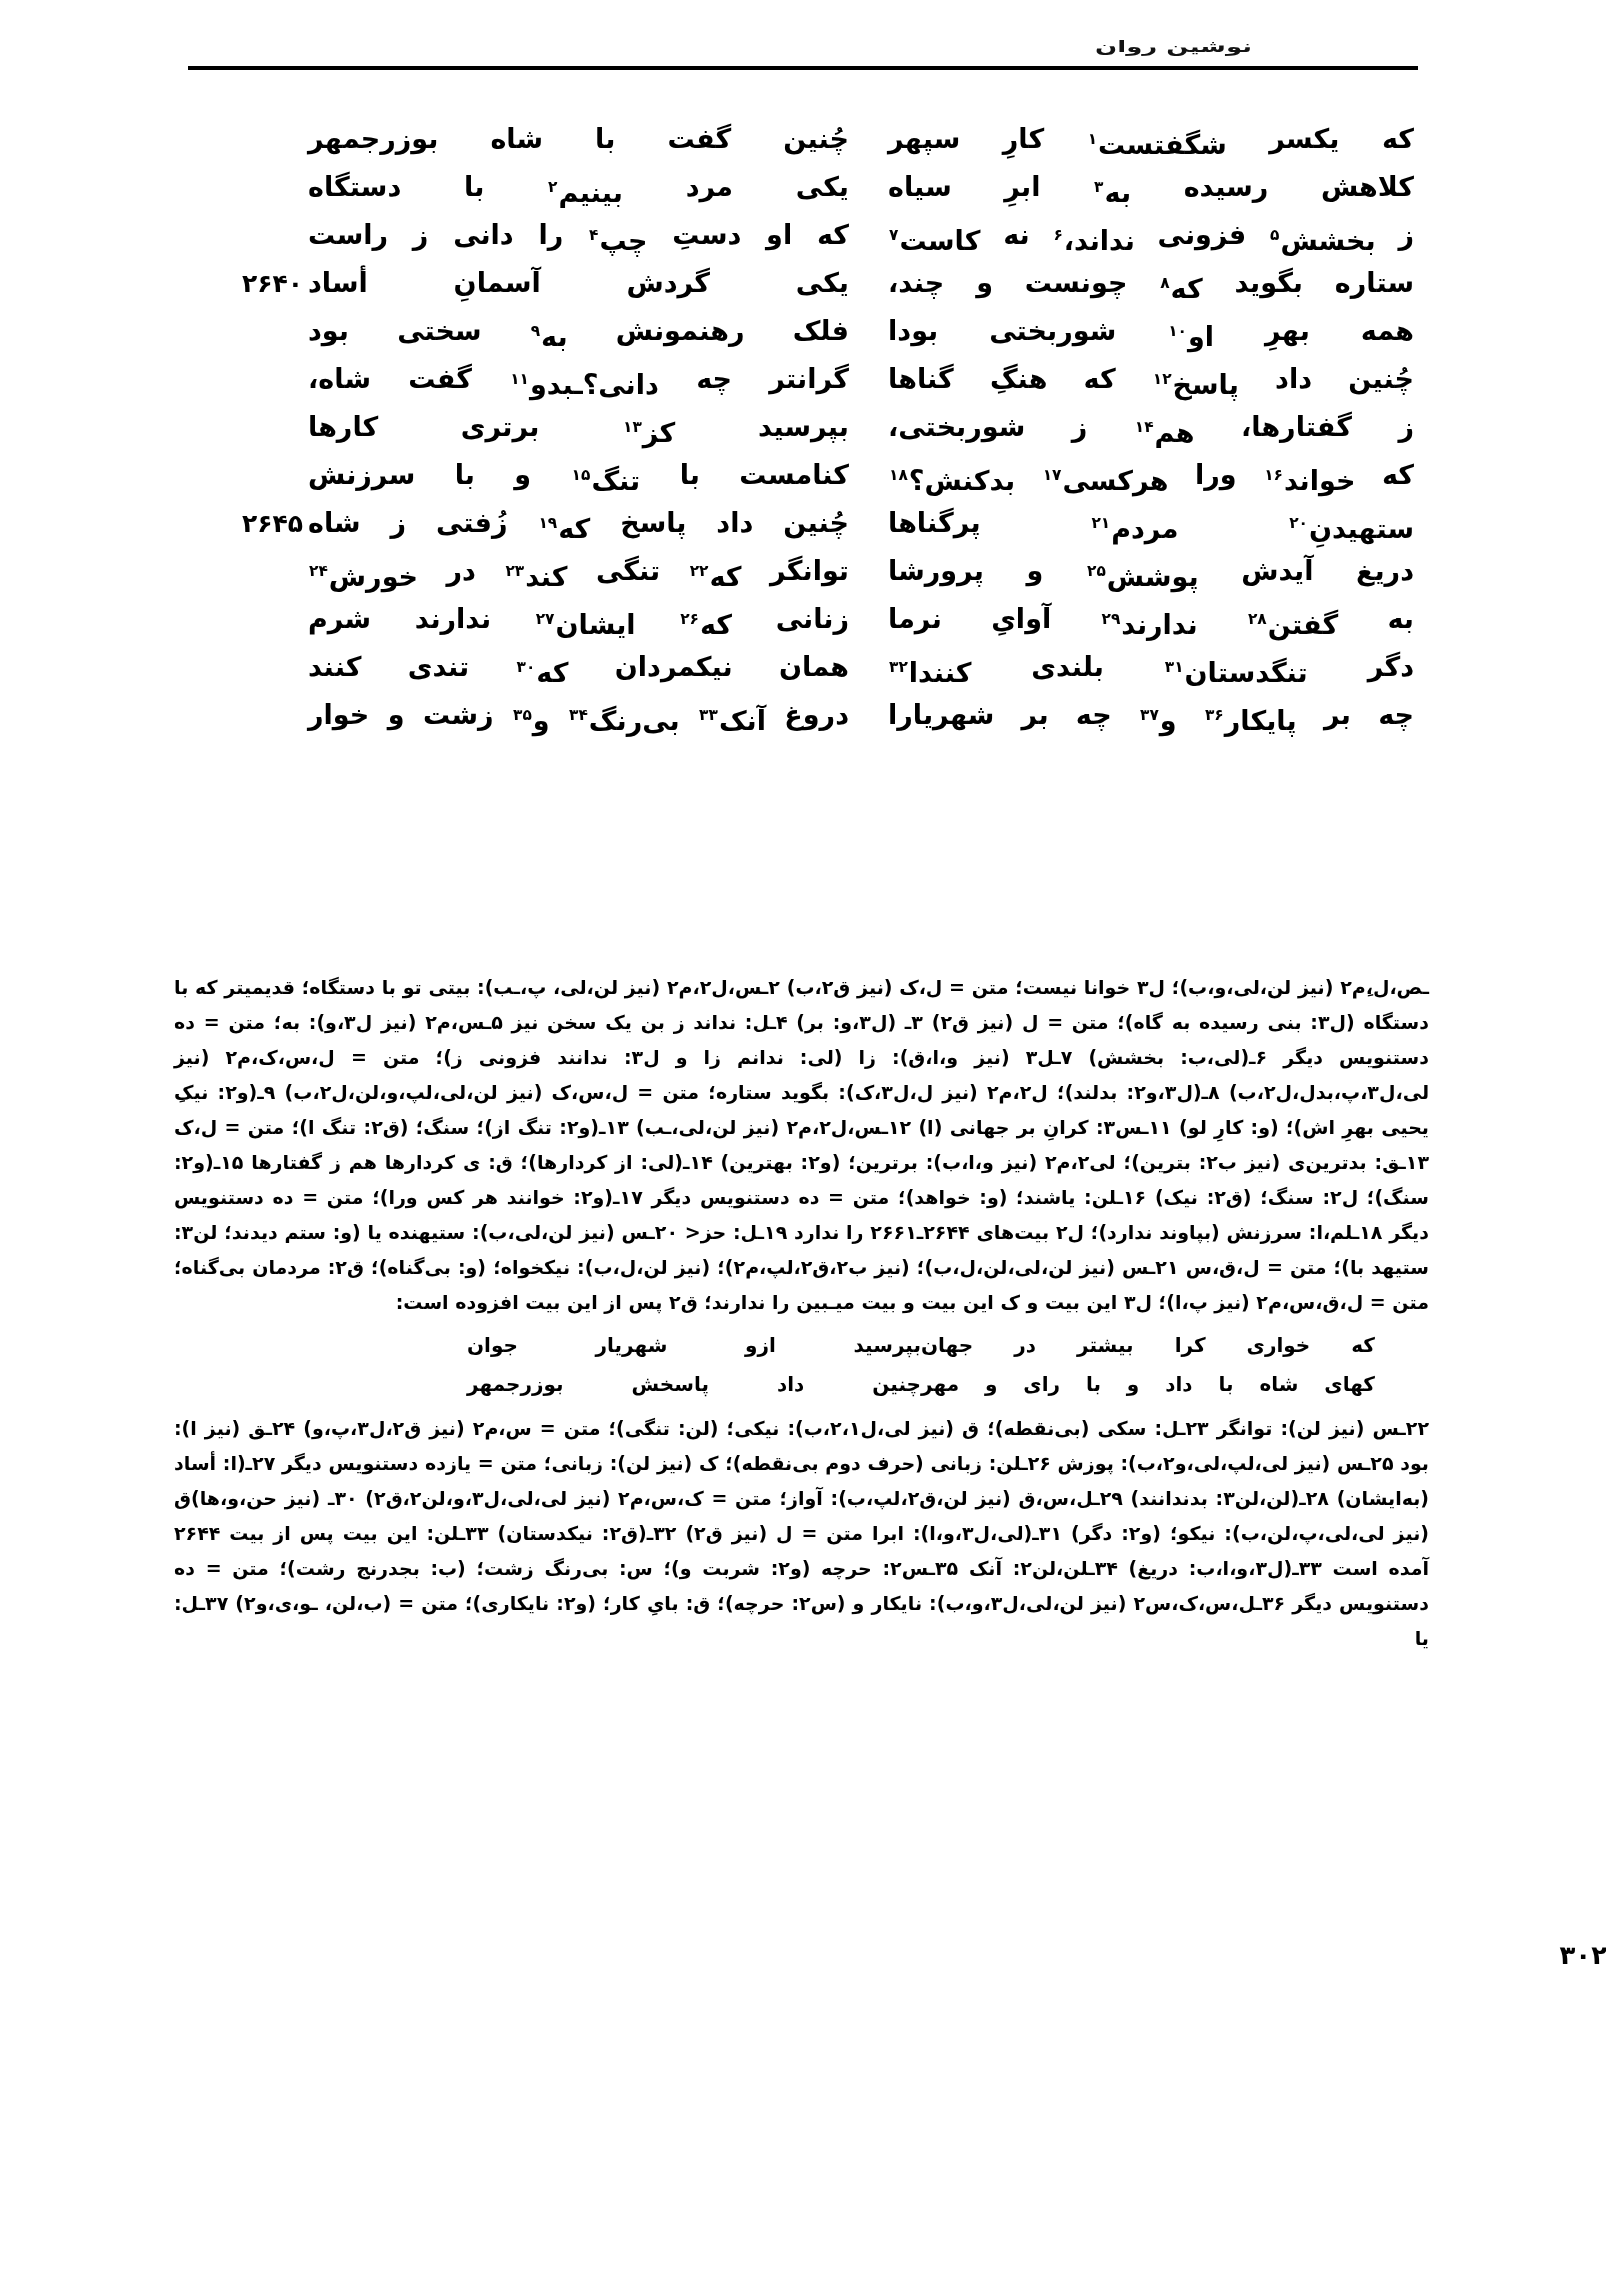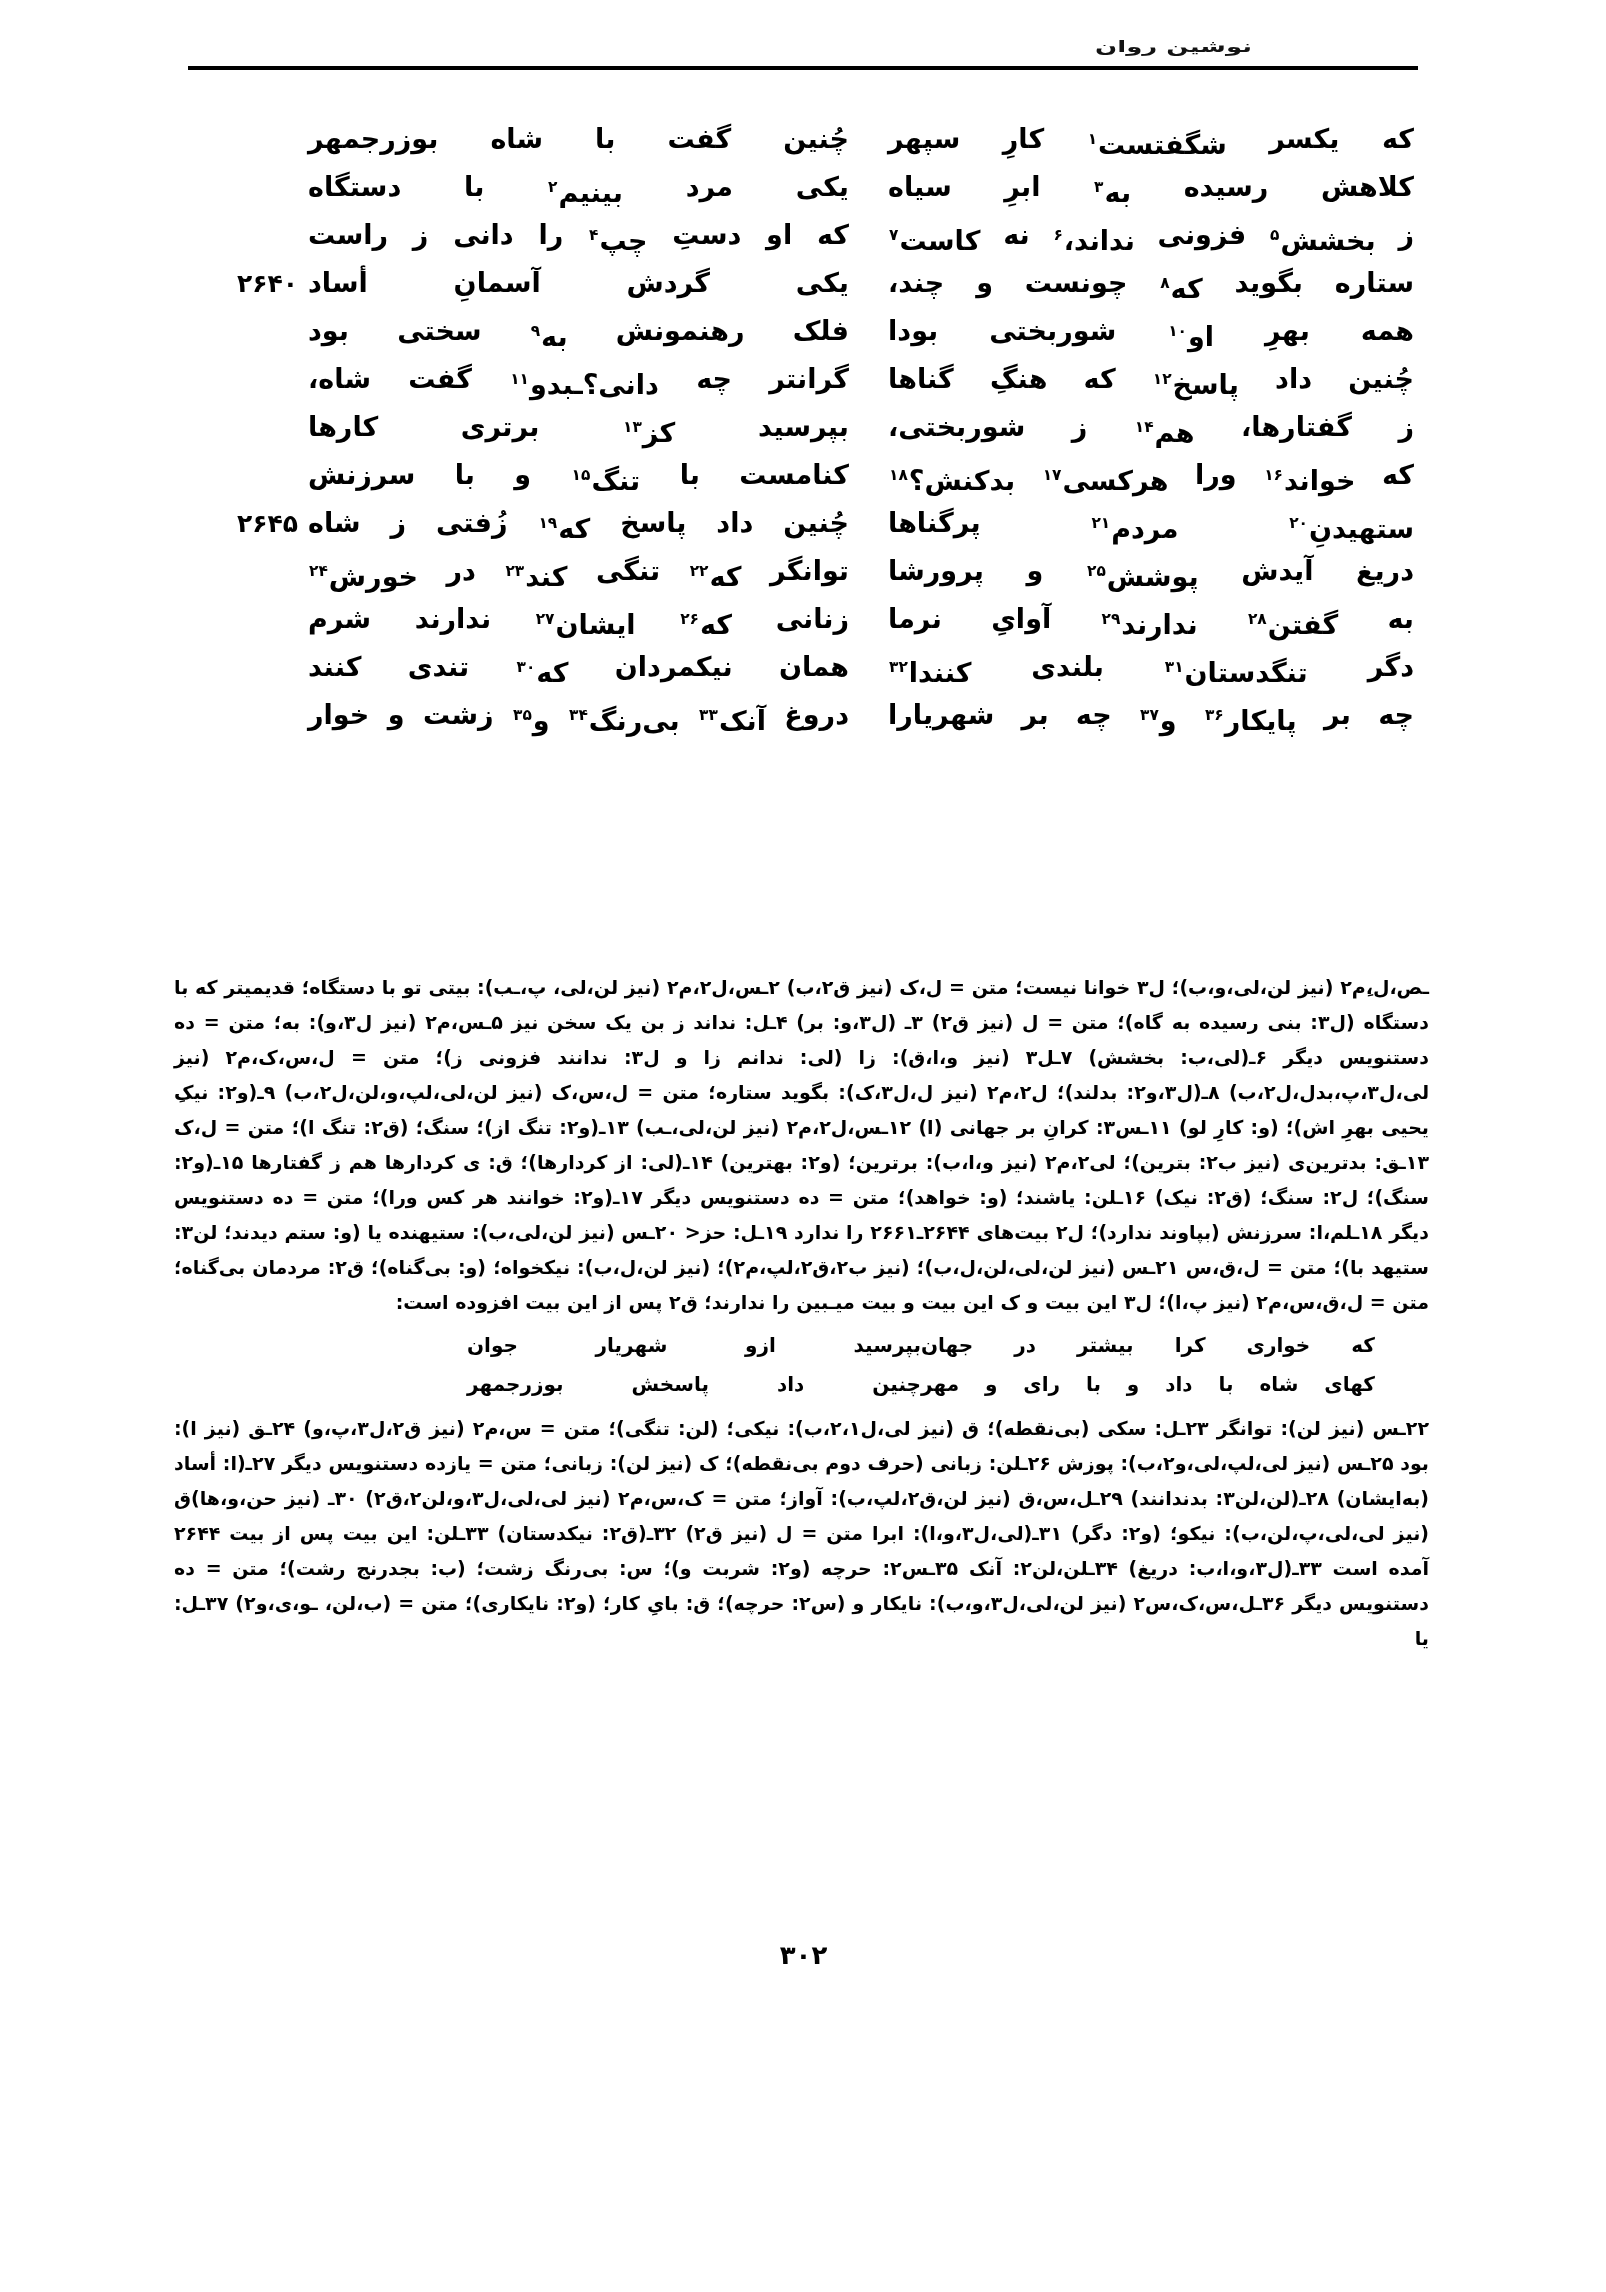--- a/index.html
+++ b/index.html
@@ -63,21 +63,21 @@
     display: flex;
     flex-direction: row;
     align-items: flex-start;
     height: 48px;
     line-height: 48px;
   }
   .num-gutter {
     width: 71px;
     flex: 0 0 71px;
     font-size: 25px;
-    text-align: left;
+    text-align: center;
     padding-top: 1.9px;
     letter-spacing: 0px;
     font-weight: 600;
   }
   .hemistich {
     flex: 0 0 526px;
     width: 526px;
     font-size: 27px;
     white-space: nowrap;
     display: flex;
@@ -132,21 +132,20 @@
     white-space: nowrap;
   }
   .inset-h.b { flex: 0 0 454px; }
 
   
   .folio {
     position: absolute;
     bottom: 322px;
     left: 0;
     right: 0;
-    text-align: center;
     font-size: 26px;
     font-weight: 700;
     letter-spacing: 1px;
   }
 </style>
 </head>
 <body>
 
 <div class="page">
 

